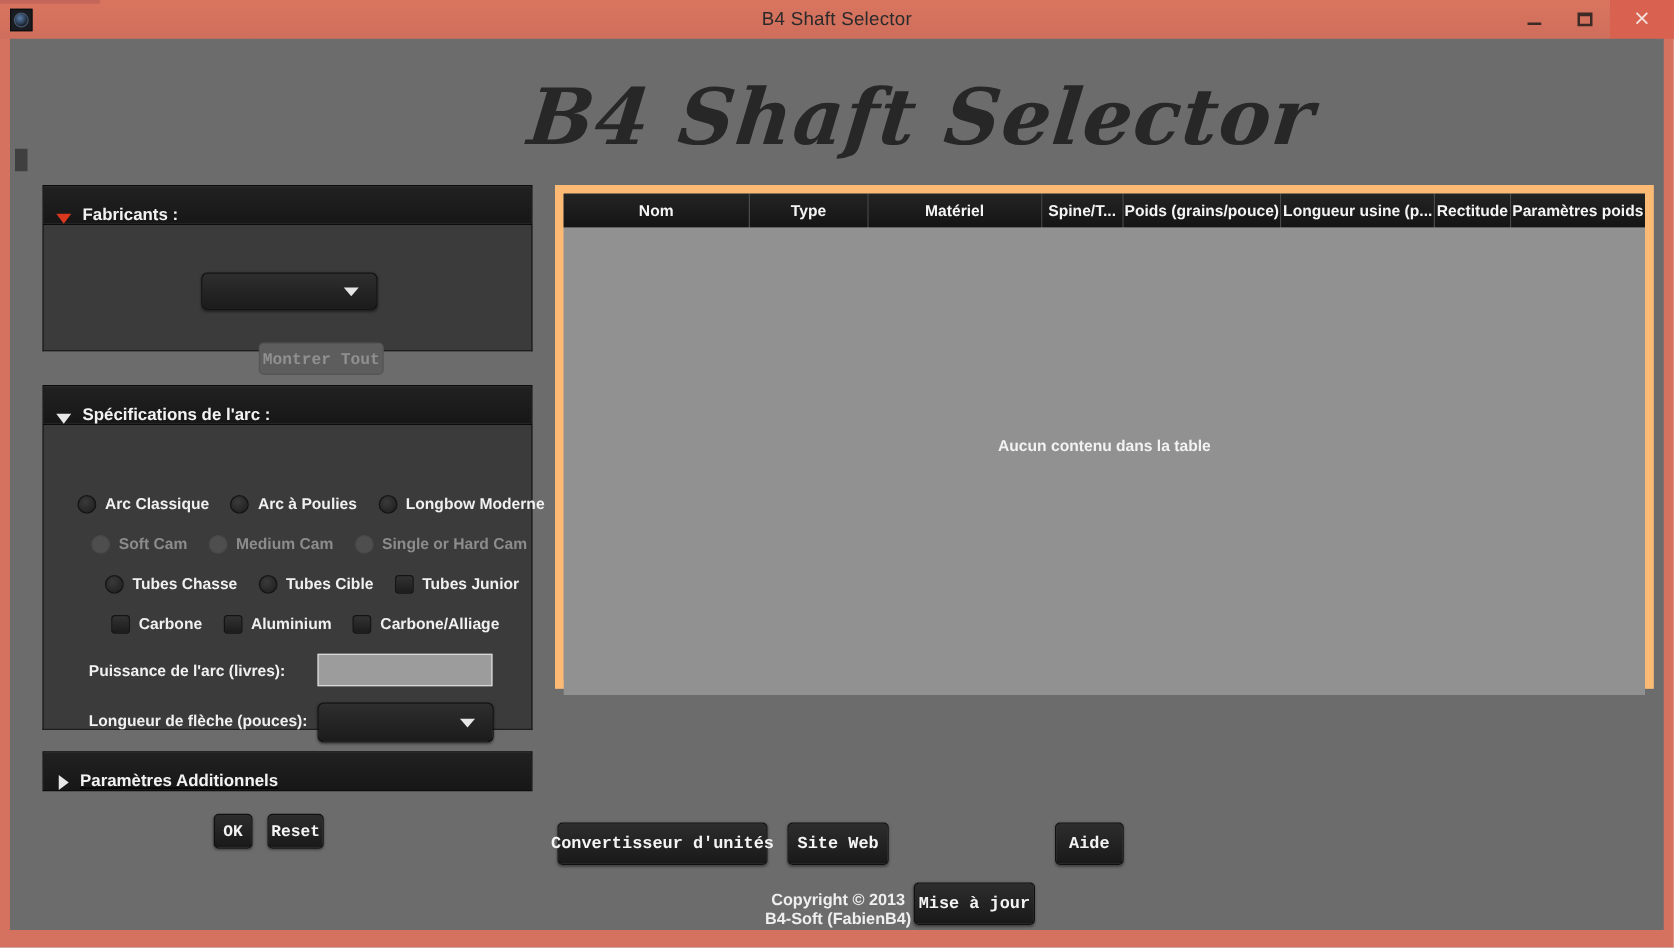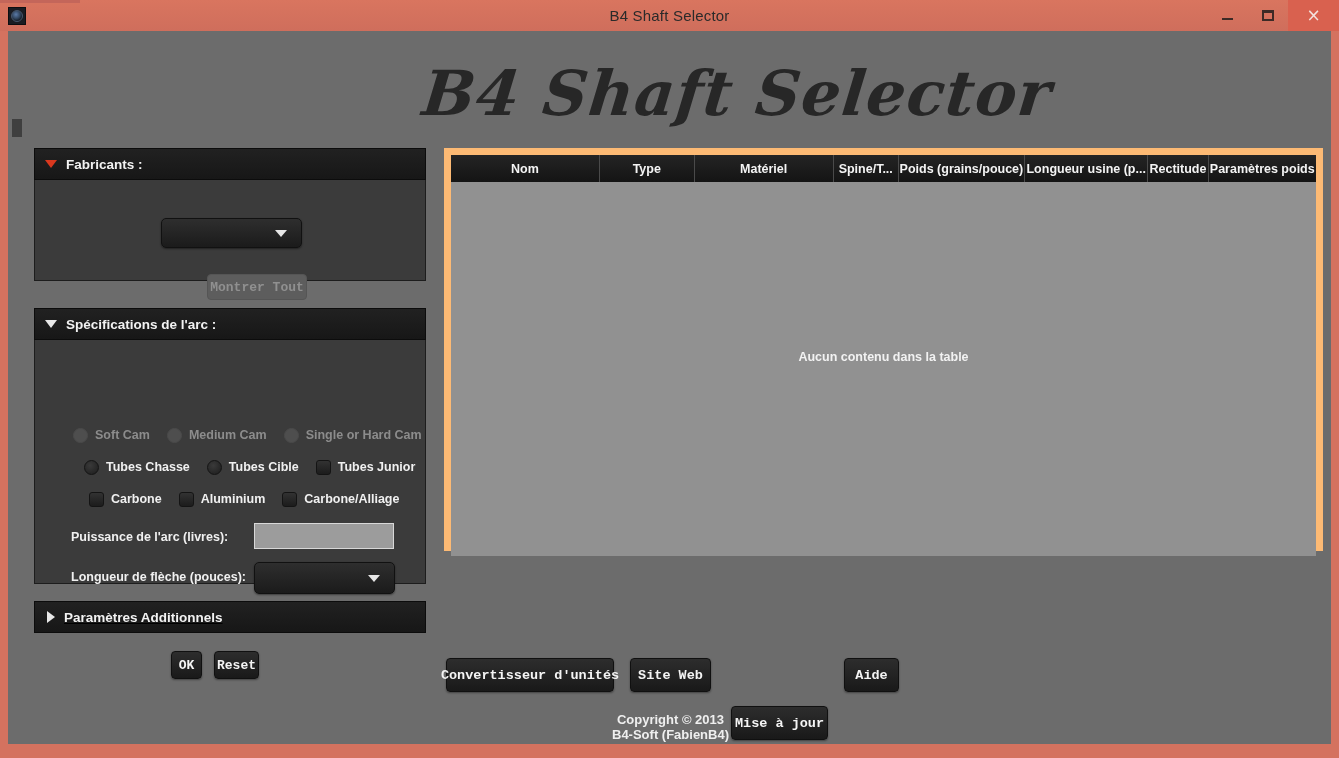--- a/index.html
+++ b/index.html
@@ -141,21 +141,21 @@
   .panel {
     position: absolute;
     box-sizing: border-box;
   }
   .panel-header {
     height: 32px;
     background: linear-gradient(#212121, #171717);
     border: 1px solid #0c0c0c;
     box-sizing: border-box;
     display: flex;
-    align-items: center;
+    align-items: flex-end;
     padding-left: 10px;
     color: #f2f2f2;
     font-size: 13.5px;
     font-weight: bold;
   }
   .tri {
     width: 0; height: 0;
     margin-right: 9px;
     border-left: 6px solid transparent;
     border-right: 6px solid transparent;
@@ -461,20 +461,34 @@
       </div>
     </div>
 
     <div class="panel" id="panel-specs">
       <div class="panel-header">
         <span class="tri tri-down-white"></span>
         <span>Spécifications de l'arc :</span>
       </div>
       <div class="panel-body">
 
+        <div class="opt-row" id="optrow-1">
+          <div class="opt">
+            <span class="mark-radio"></span>
+            <span class="lbl">Arc Classique</span>
+          </div>
+          <div class="opt">
+            <span class="mark-radio"></span>
+            <span class="lbl">Arc à Poulies</span>
+          </div>
+          <div class="opt">
+            <span class="mark-radio"></span>
+            <span class="lbl">Longbow Moderne</span>
+          </div>
+        </div>
 
         <div class="opt-row" id="optrow-2">
           <div class="opt dis">
             <span class="mark-radio"></span>
             <span class="lbl">Soft Cam</span>
           </div>
           <div class="opt dis">
             <span class="mark-radio"></span>
             <span class="lbl">Medium Cam</span>
           </div>

